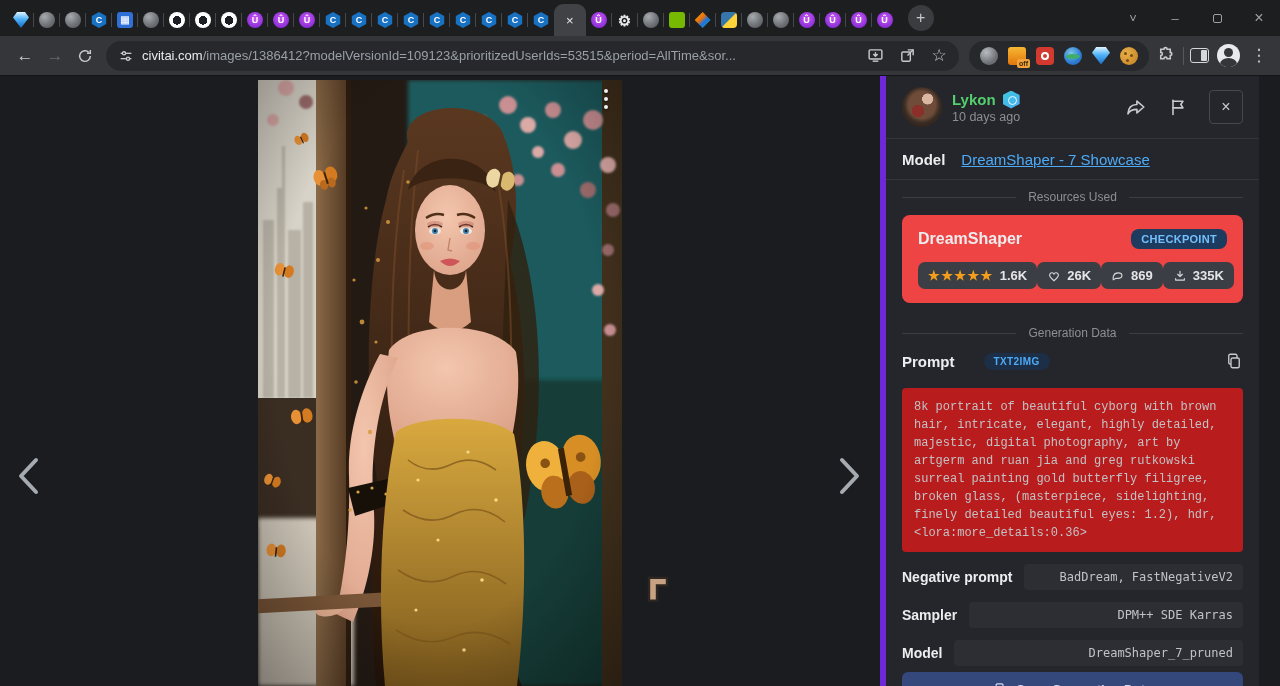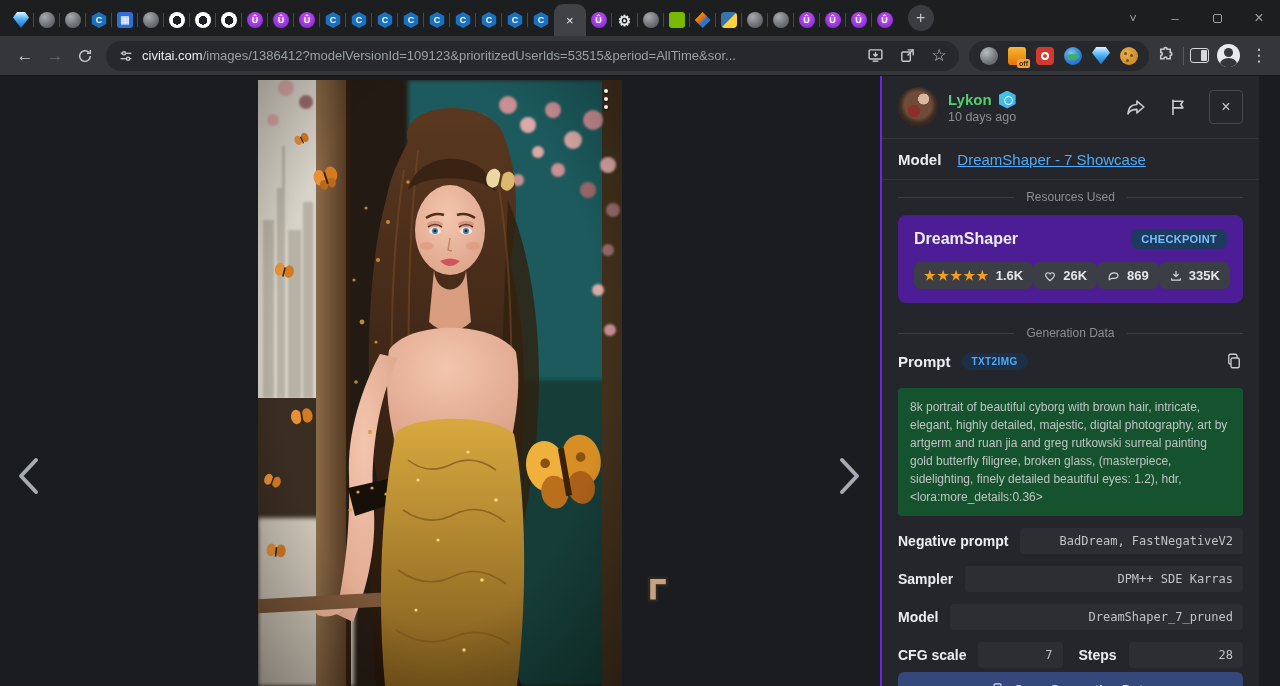--- a/index.html
+++ b/index.html
@@ -56,54 +56,54 @@
   .content{display:flex;height:610px}
   .viewer{position:relative;width:880px;height:610px;background:#1b1c20;flex:none}
   .artwork{position:absolute;left:258px;top:4px;width:364px;height:606px;overflow:hidden}
   .dots3{position:absolute;top:9px;right:14px;display:flex;flex-direction:column;gap:4px;cursor:pointer;filter:drop-shadow(0 1px 1px rgba(0,0,0,.6))}
   .dots3 i{width:4px;height:4px;border-radius:50%;background:#f2f2f2}
   .chev{position:absolute;top:374px;width:44px;height:52px;display:flex;align-items:center;justify-content:center;cursor:pointer}
   .chev svg{stroke:#a6abb1}
   .chev-left{left:6px}.chev-right{right:8px}
   .cursor-corner{position:absolute;left:647px;top:498px;pointer-events:none}
   
-  .panel{width:379px;height:610px;background:#25262b;border-left:2px solid #6d28d9;display:flex;flex-direction:column;overflow:hidden;color:#c1c2c5}
+  .panel{width:379px;height:610px;background:#25262b;border-left:6px solid #6d28d9;display:flex;flex-direction:column;overflow:hidden;color:#c1c2c5}
   .phead{display:flex;align-items:center;gap:10px;padding:10px 16px;height:62px;flex:none}
   .pavatar{width:40px;height:40px;border-radius:50%;flex:none;cursor:pointer;background:
     radial-gradient(circle at 64% 30%,#d9b7a0 0 14%,transparent 15%),
     radial-gradient(circle at 40% 60%,#8a2f2a 0 18%,transparent 19%),
     radial-gradient(circle at 50% 45%,#6e4c39 0 45%,#3a2c24 60%,#201a15 100%)}
   .uwrap{display:flex;flex-direction:column;gap:1px}
   .uname{color:#54cf6d;font-weight:700;font-size:15px;display:flex;align-items:center;gap:7px;cursor:pointer}
   .vbadge{width:17px;height:18px;clip-path:polygon(50% 0,100% 25%,100% 75%,50% 100%,0 75%,0 25%);background:linear-gradient(135deg,#3bc9db,#4dabf7);position:relative;display:inline-block}
   .vbadge::after{content:"";position:absolute;left:5px;top:5.5px;width:7px;height:7px;border-radius:50%;border:1.6px solid #eafcff}
   .ptime{color:#8b8f94;font-size:12.5px}
   .hicons{margin-left:auto;display:flex;align-items:center;gap:21px}
   .hico{color:#c9cacd;cursor:pointer;display:flex}
   .closebtn{width:34px;height:34px;border:1px solid #45484d;border-radius:4px;display:flex;align-items:center;justify-content:center;color:#c9cacd;font-size:16px;cursor:pointer}
   .postrow{display:flex;align-items:center;gap:16px;padding:0 16px;height:42px;border-top:1px solid #333539;border-bottom:1px solid #333539;flex:none}
   .postlabel{color:#ededef;font-weight:700;font-size:15px}
   .postlink{color:#4dabf7;font-size:15px;text-decoration:underline;cursor:pointer}
   .pbody{flex:1;position:relative;overflow:hidden;padding-top:2px}
   .divlabel{display:flex;align-items:center;gap:12px;color:#8b8f94;font-size:12px;margin:8px 16px 0;white-space:nowrap}
   .divlabel i{flex:1;height:1px;background:#3a3d42}
-  .rescard{margin:11px 16px 0;background:#4c1d95;border-radius:8px;padding:14px 16px;cursor:pointer}
+  .rescard{margin:11px 16px 0;background:#ef4444;border-radius:8px;padding:14px 16px;cursor:pointer}
   .resrow1{display:flex;align-items:center;justify-content:space-between}
   .resname{color:#ededef;font-weight:700;font-size:16px}
   .cpbadge{background:#1d3a5f;color:#74c0fc;font-weight:700;font-size:11px;letter-spacing:.3px;padding:4px 10px;border-radius:8px}
   .resrow2{display:flex;align-items:center;justify-content:space-between;margin-top:13px}
   .pill{background:#3b3e44;border-radius:7px;height:27px;display:flex;align-items:center;gap:6px;padding:0 10px;color:#e3e5e8;font-weight:700;font-size:13px;cursor:pointer}
   .stars{color:#f59e1b;font-size:13px;letter-spacing:1.5px}
   .pillgrp{display:flex;gap:0}
   .pill svg{stroke:#d4d7da}
-  .promptrow{display:flex;align-items:center;gap:11px;margin:12px 16px 18px}
+  .promptrow{display:flex;align-items:center;gap:29px;margin:12px 16px 18px}
   .plabel{font-size:15px;font-weight:700;color:#ededef}
   .txtbadge{background:#1c2f47;color:#4dabf7;font-weight:700;font-size:10px;letter-spacing:.4px;padding:3px 10px;border-radius:10px}
   .copyicon{margin-left:auto;cursor:pointer;display:flex;color:#c9cacd}
-  .promptbox{margin:9px 16px 0;background:#14532d;border-radius:4px;padding:10px 12px;font-family:Liberation Sans, sans-serif;font-size:12px;line-height:1.5;color:#c1c2c5;white-space:pre-wrap;word-break:break-word;cursor:text}
+  .promptbox{margin:9px 16px 0;background:#b91c1c;border-radius:4px;padding:10px 12px;font-family:Liberation Mono, monospace;font-size:12px;line-height:1.5;color:#c1c2c5;white-space:pre-wrap;word-break:break-word;cursor:text}
   .paramrow{display:flex;align-items:center;margin:12px 16px 0}
   .paramlabel{font-size:14px;font-weight:700;color:#ededef;white-space:nowrap}
   .paramval{flex:1;margin-left:12px;background:#2c2e33;border-radius:4px;height:26px;display:flex;align-items:center;justify-content:flex-end;padding:0 10px;font-family:"DejaVu Sans Mono",monospace;font-size:12px;color:#c1c2c5;overflow:hidden;white-space:nowrap}
   .paramgrid{display:grid;grid-template-columns:1fr 1fr;column-gap:16px;margin:12px 16px 0}
   .gcell{display:flex;align-items:center}
   .copybtn{position:absolute;left:16px;right:16px;bottom:-24px;height:38px;background:#35487c;border-radius:6px;display:flex;align-items:flex-start;justify-content:center;gap:8px;color:#d3ddf5;font-size:13px;font-weight:600;padding-top:10px;cursor:pointer}
 </style>
 </head>
 <body>
 

